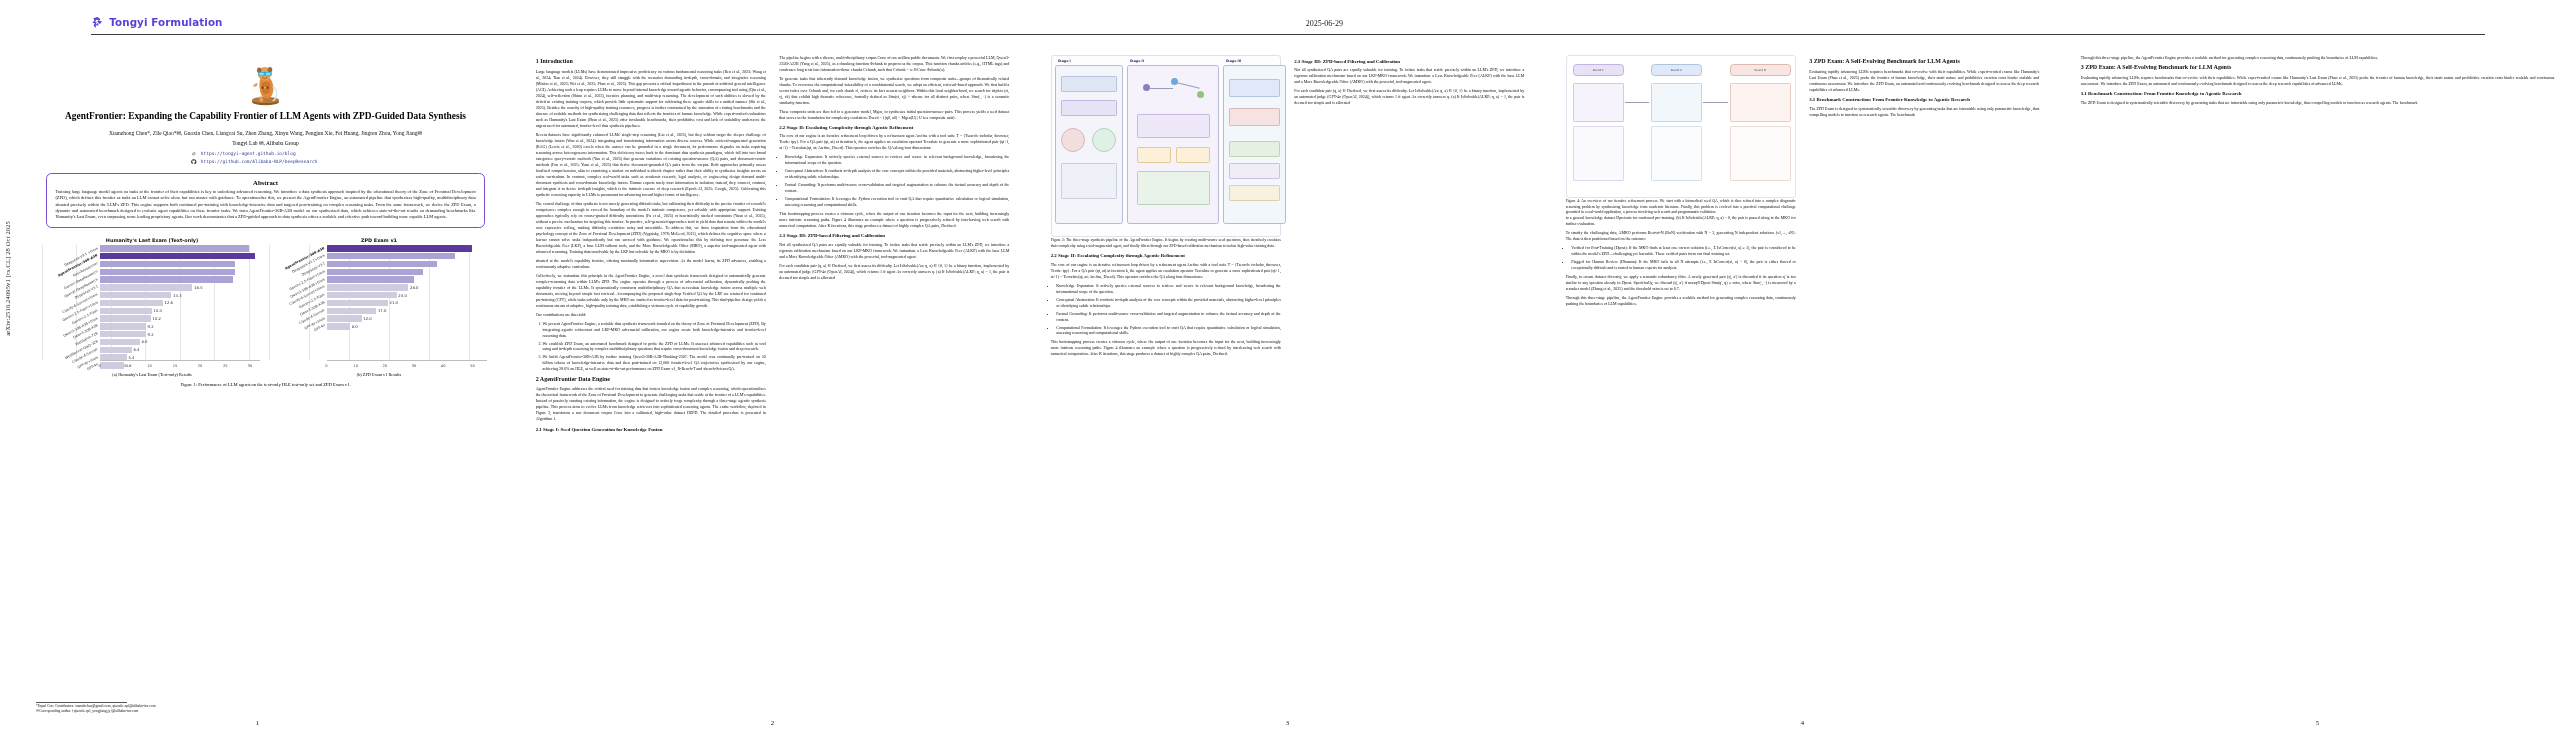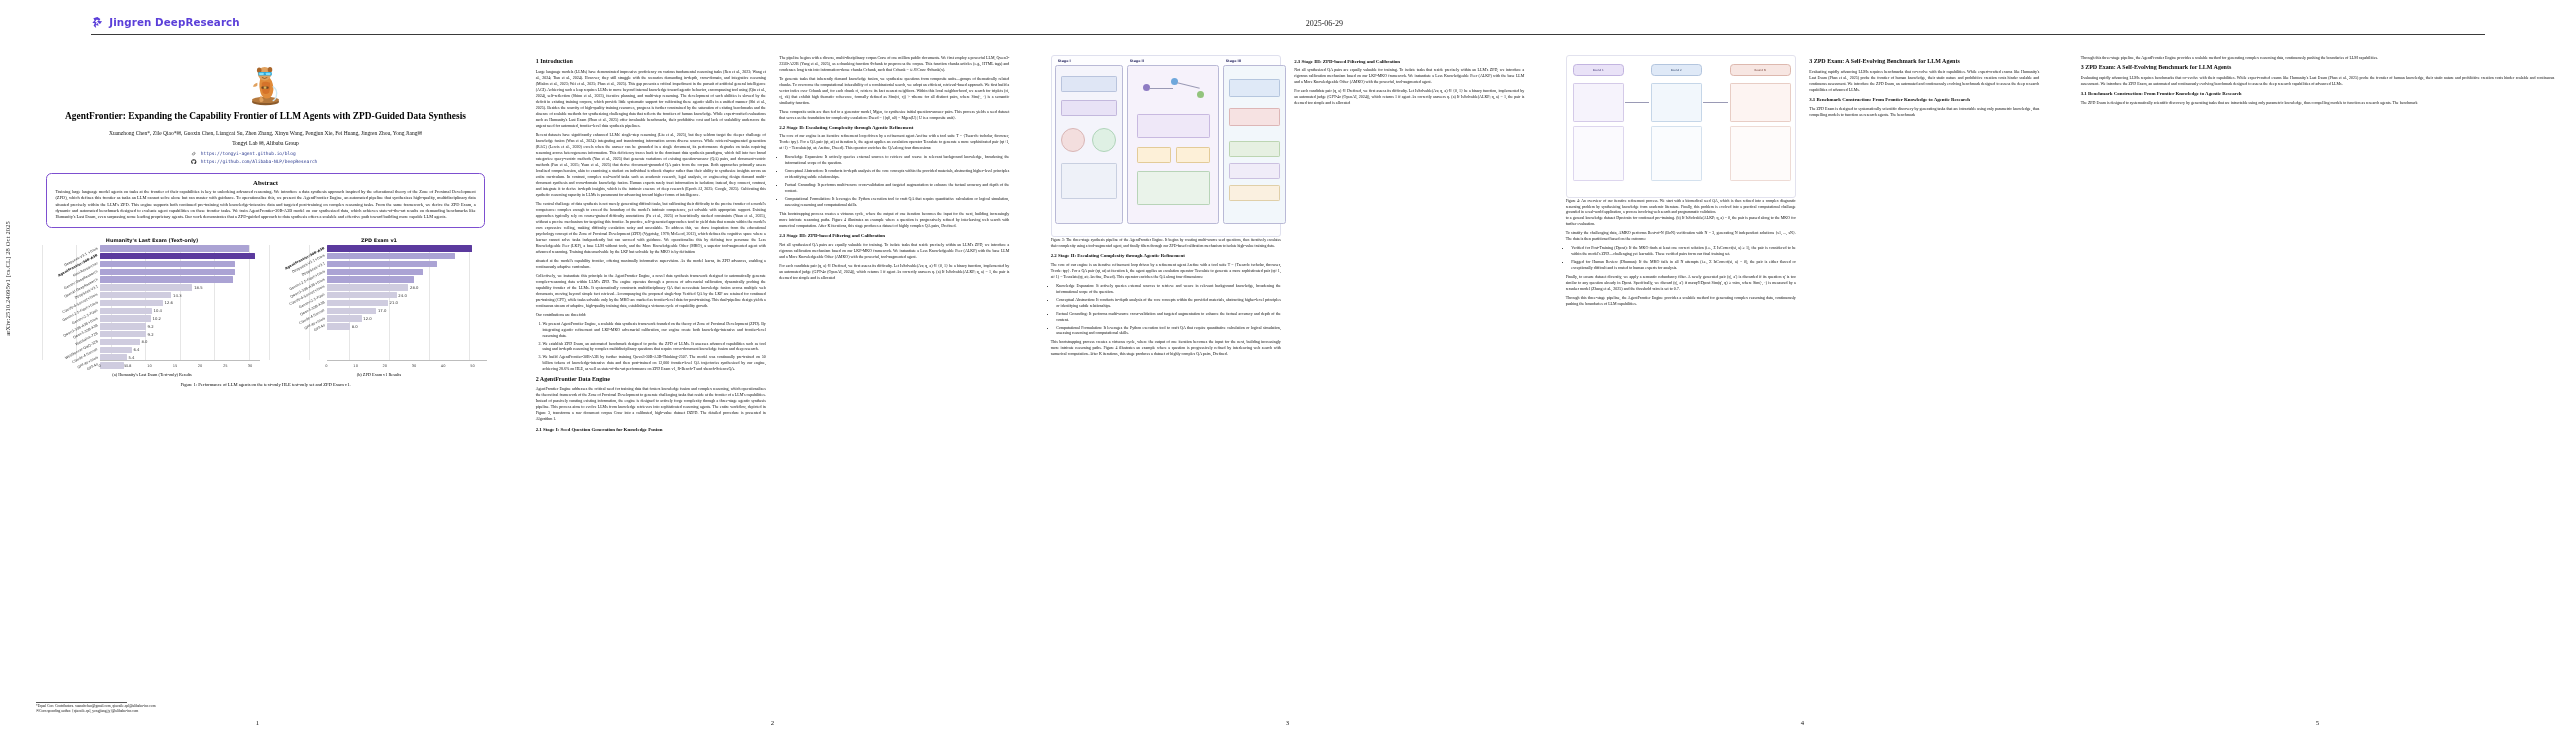--- a/index.html
+++ b/index.html
@@ -88,21 +88,21 @@
 <div class="viewer">
 
   <div class="topbar">
     <div class="brand">
       <span class="brand-logo">
         <svg viewBox="0 0 24 24" width="13.4" height="13.4" aria-hidden="true">
           <path d="M11.4 1.6 L16.8 5.2 L14.6 9.0 L19.8 9.4 L16.2 14.4 L12.0 12.2 L13.6 17.4 L8.4 16.0 L9.2 21.6 L4.6 17.6 L6.8 12.8 L2.4 12.0 L6.4 8.0 L4.2 4.2 Z" fill="#5b3fd9"></path>
           <path d="M9.6 6.6 L14.2 7.2 L10.6 10.6 L13.8 11.2 L8.6 15.6 L10.0 11.4 L7.2 10.8 Z" fill="#ffffff"></path>
         </svg>
       </span>
-      <span class="brand-name">Jingren DeepResearch</span>
+      <span class="brand-name">Tongyi Formulation</span>
     </div>
     <div class="topdate">2025-06-29</div>
   </div>
 
   <div class="pages">
 
     <div class="page">
       <div class="arxiv-stamp">arXiv:2510.24095v1  [cs.CL]  28 Oct 2025</div>
 
       <div class="p1-inner">

